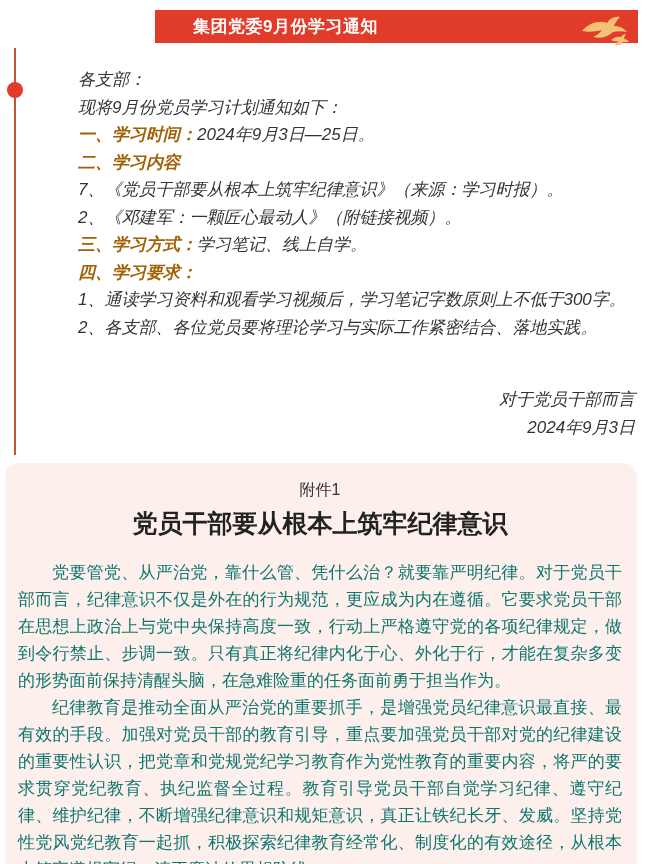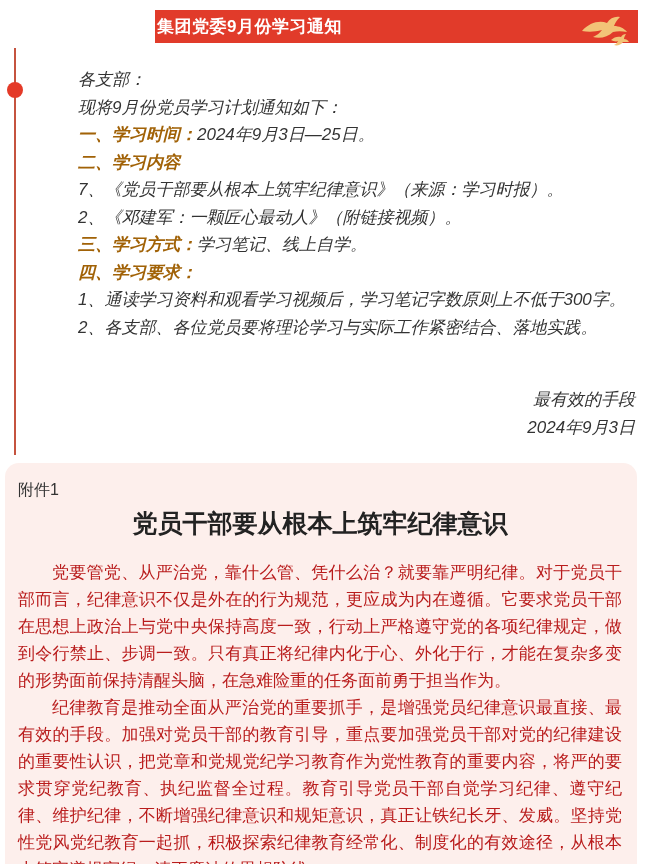--- a/index.html
+++ b/index.html
@@ -14,43 +14,43 @@
     width:650px;height:864px;position:relative;background:#ffffff;
     font-family:"Liberation Sans","DejaVu Sans",sans-serif;
     overflow:hidden;color:#333;
   }
   .banner{
     position:absolute;left:155px;top:10px;width:483px;height:33px;
     background:var(--banner-bg);display:flex;align-items:center;
   }
   .banner-title{
     color:#ffffff;font-weight:bold;font-size:17px;padding-left:2px;
-    letter-spacing:0.5px;white-space:nowrap;
+    letter-spacing:0.5px;white-space:nowrap;margin-left:36px;
   }
   .banner-birds{position:absolute;right:5px;top:3px;width:52px;height:38px;}
   .v-line{position:absolute;left:14px;top:48px;width:2px;height:407px;background:var(--line-color);}
   .v-dot{position:absolute;left:7px;top:82px;width:16px;height:16px;border-radius:50%;background:var(--dot-color);}
   .notice{position:absolute;left:78px;top:66px;width:560px;font-style:italic;}
   .notice-line{font-size:17px;line-height:27.5px;color:#333;}
   .notice-line b{font-weight:700;color:#a16207;}
   .signature-block{margin-top:45px;text-align:right;padding-right:3px;}
   .signature-line{font-size:17px;line-height:28px;color:#333;}
   .attachment{
     position:absolute;left:5px;top:463px;width:632px;height:440px;
     background:var(--pink);border-radius:14px;
     padding:16px 15px 0 13px;
   }
-  .attachment-label{font-size:16px;line-height:22px;color:#333;}
+  .attachment-label{font-size:16px;line-height:22px;color:#333;text-align:center;}
   .attachment-title{
     text-align:center;font-weight:bold;font-size:25px;color:#222;
     margin-top:10px;line-height:24px;
   }
   .attachment-body{margin-top:24px;}
   .attachment-body p{
-    margin:0;font-size:17px;line-height:27px;color:#b91c1c;
+    margin:0;font-size:17px;line-height:27px;color:#0f766e;
     text-align:justify;text-indent:2em;
   }
 </style>
 </head>
 <body>
 
 <div class="banner">
   <span class="banner-title">集团党委9月份学习通知</span>
   <svg class="banner-birds" viewBox="0 0 52 38" aria-hidden="true">
     <path d="M1 18 C8 10 18 7 26 10 C29 5 34 3 39 4 C36 7 34 10 33 13 C38 13 43 15 46 19 C41 18 36 18 32 19 C27 24 19 26 12 24 C16 22 19 20 21 17 C14 19 7 19 1 18 Z" fill="#F2C377"></path>
@@ -68,21 +68,21 @@
       <div class="notice-line"><b>一、学习时间：</b><span>2024年9月3日—25日。</span></div>
       <div class="notice-line"><b>二、学习内容</b></div>
       <div class="notice-line"><span>7、《党员干部要从根本上筑牢纪律意识》（来源：学习时报）。</span></div>
       <div class="notice-line"><span>2、《邓建军：一颗匠心最动人》（附链接视频）。</span></div>
       <div class="notice-line"><b>三、学习方式：</b><span>学习笔记、线上自学。</span></div>
       <div class="notice-line"><b>四、学习要求：</b></div>
       <div class="notice-line"><span>1、通读学习资料和观看学习视频后，学习笔记字数原则上不低于300字。</span></div>
       <div class="notice-line"><span>2、各支部、各位党员要将理论学习与实际工作紧密结合、落地实践。</span></div>
     </div>
   <div class="signature-block">
-    <div class="signature-line">最有效的手段</div>
+    <div class="signature-line">对于党员干部而言</div>
     <div class="signature-line">2024年9月3日</div>
   </div>
 </div>
 
 <div class="attachment">
   <div class="attachment-label">附件1</div>
   <div class="attachment-title">党员干部要从根本上筑牢纪律意识</div>
   <div class="attachment-body">
       <p>党要管党、从严治党，靠什么管、凭什么治？就要靠严明纪律。对于党员干部而言，纪律意识不仅是外在的行为规范，更应成为内在遵循。它要求党员干部在思想上政治上与党中央保持高度一致，行动上严格遵守党的各项纪律规定，做到令行禁止、步调一致。只有真正将纪律内化于心、外化于行，才能在复杂多变的形势面前保持清醒头脑，在急难险重的任务面前勇于担当作为。</p>
       <p>纪律教育是推动全面从严治党的重要抓手，是增强党员纪律意识最直接、最有效的手段。加强对党员干部的教育引导，重点要加强党员干部对党的纪律建设的重要性认识，把党章和党规党纪学习教育作为党性教育的重要内容，将严的要求贯穿党纪教育、执纪监督全过程。教育引导党员干部自觉学习纪律、遵守纪律、维护纪律，不断增强纪律意识和规矩意识，真正让铁纪长牙、发威。坚持党性党风党纪教育一起抓，积极探索纪律教育经常化、制度化的有效途径，从根本上筑牢遵规守纪、清正廉洁的思想防线。</p>

